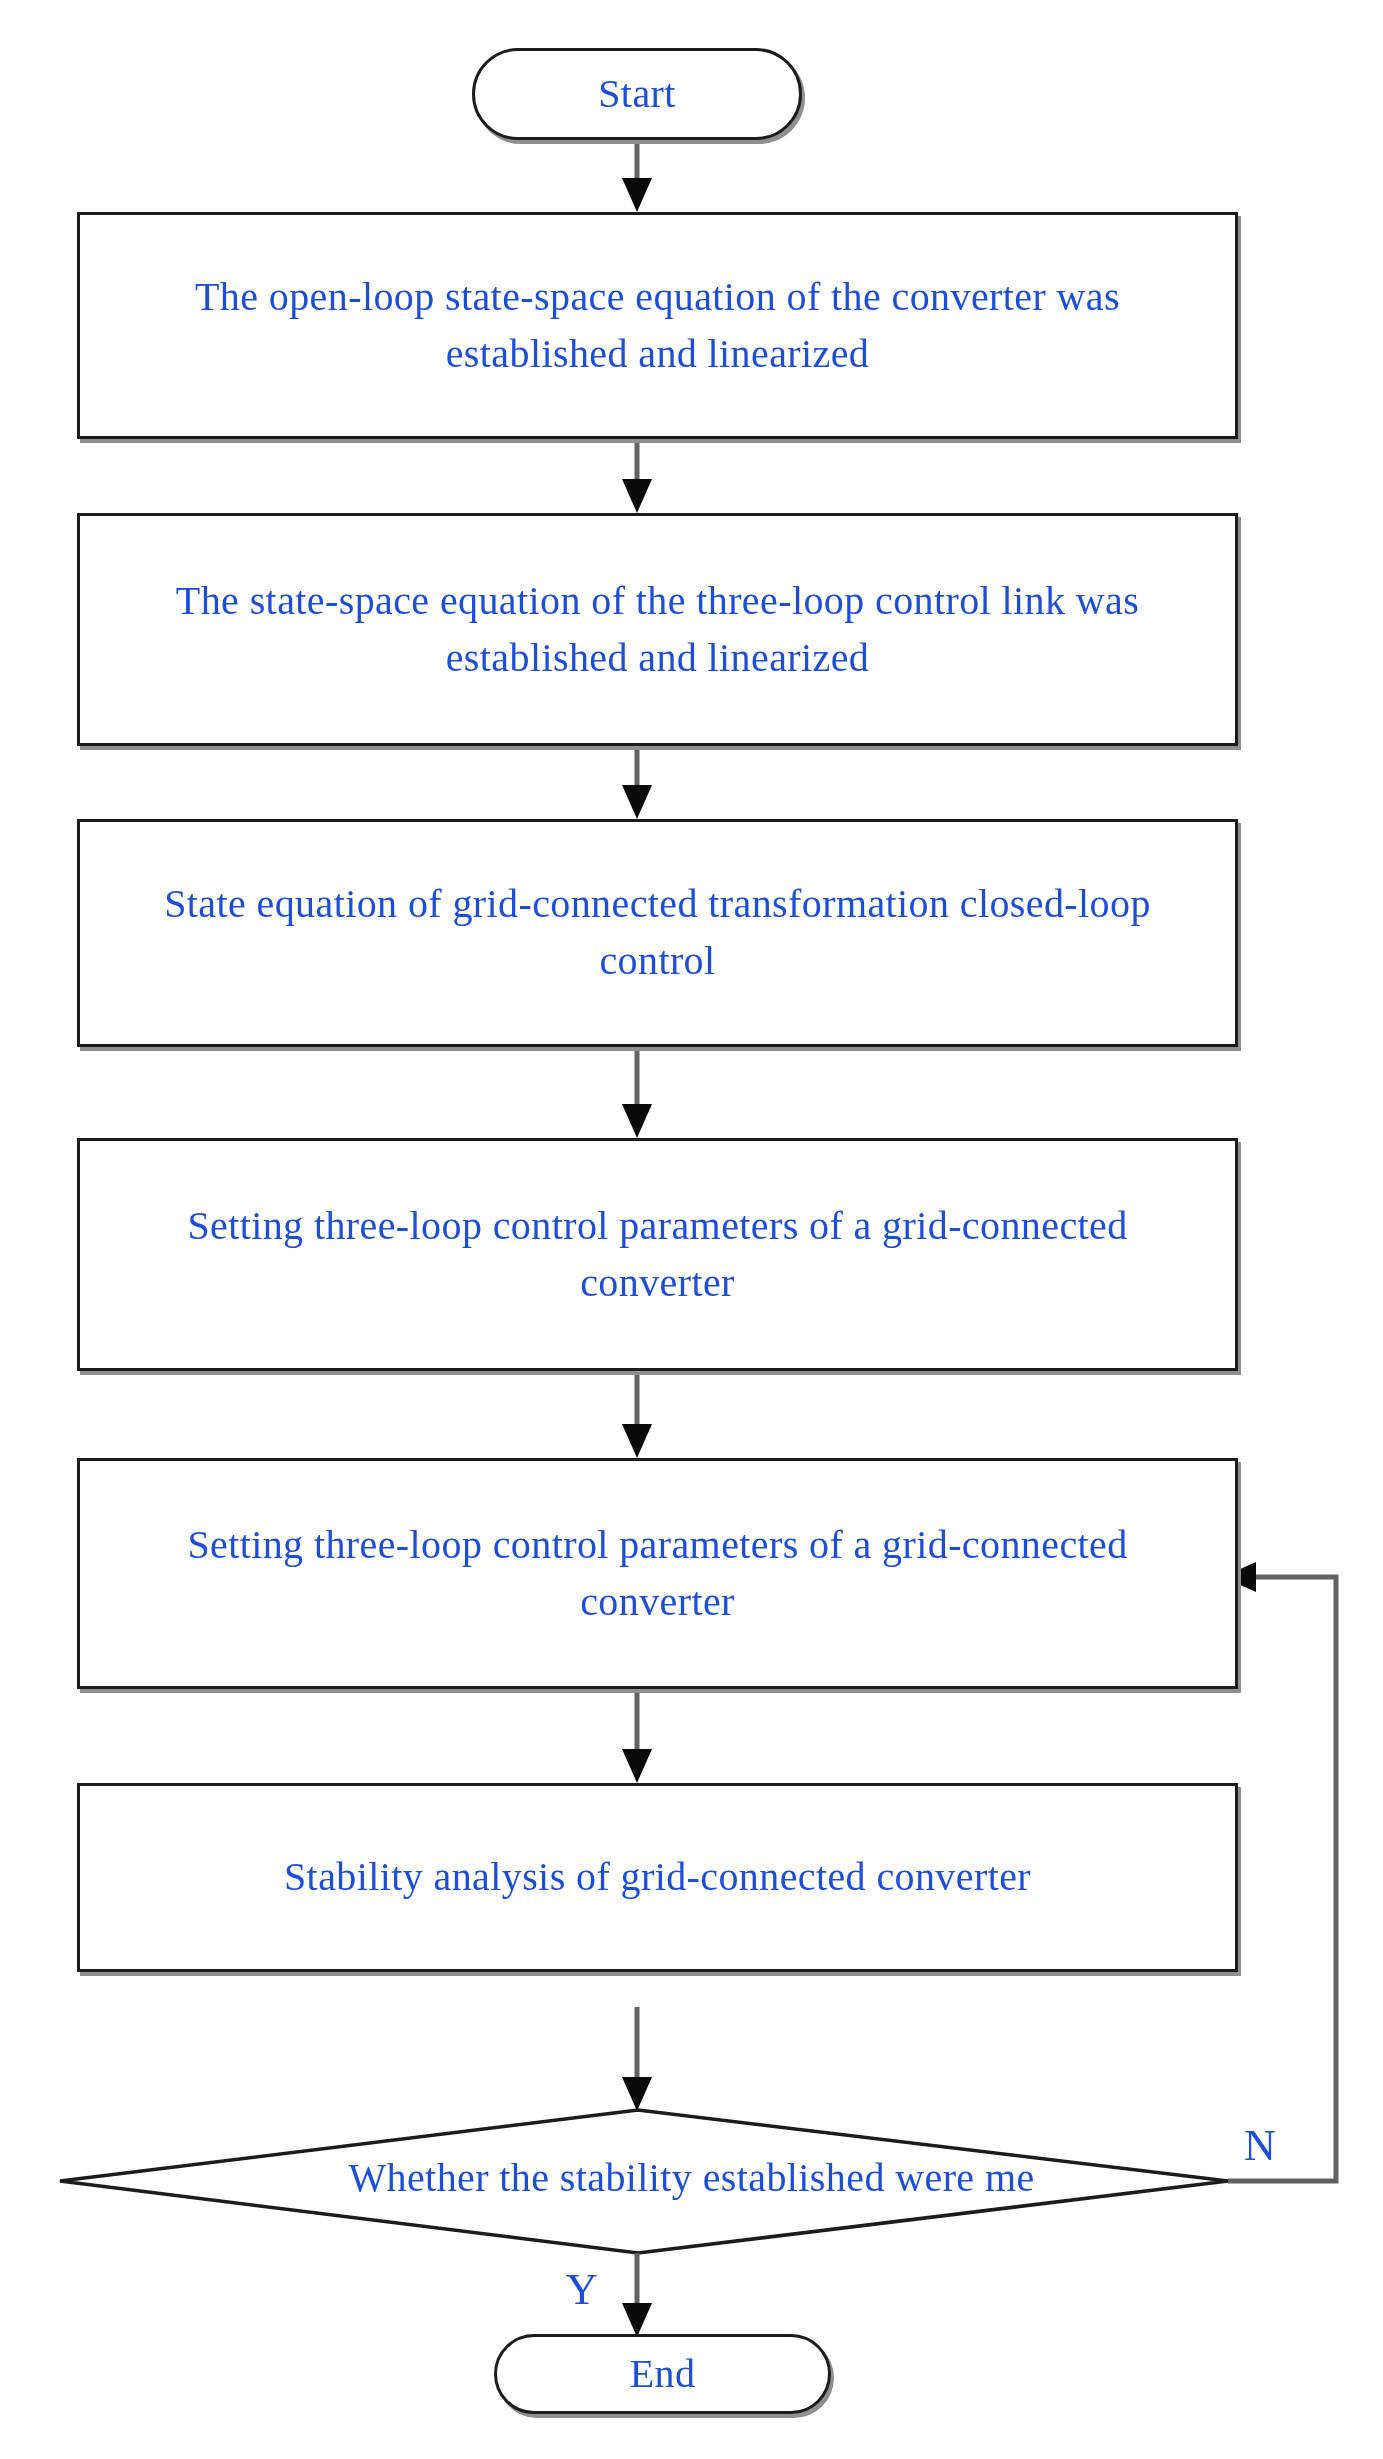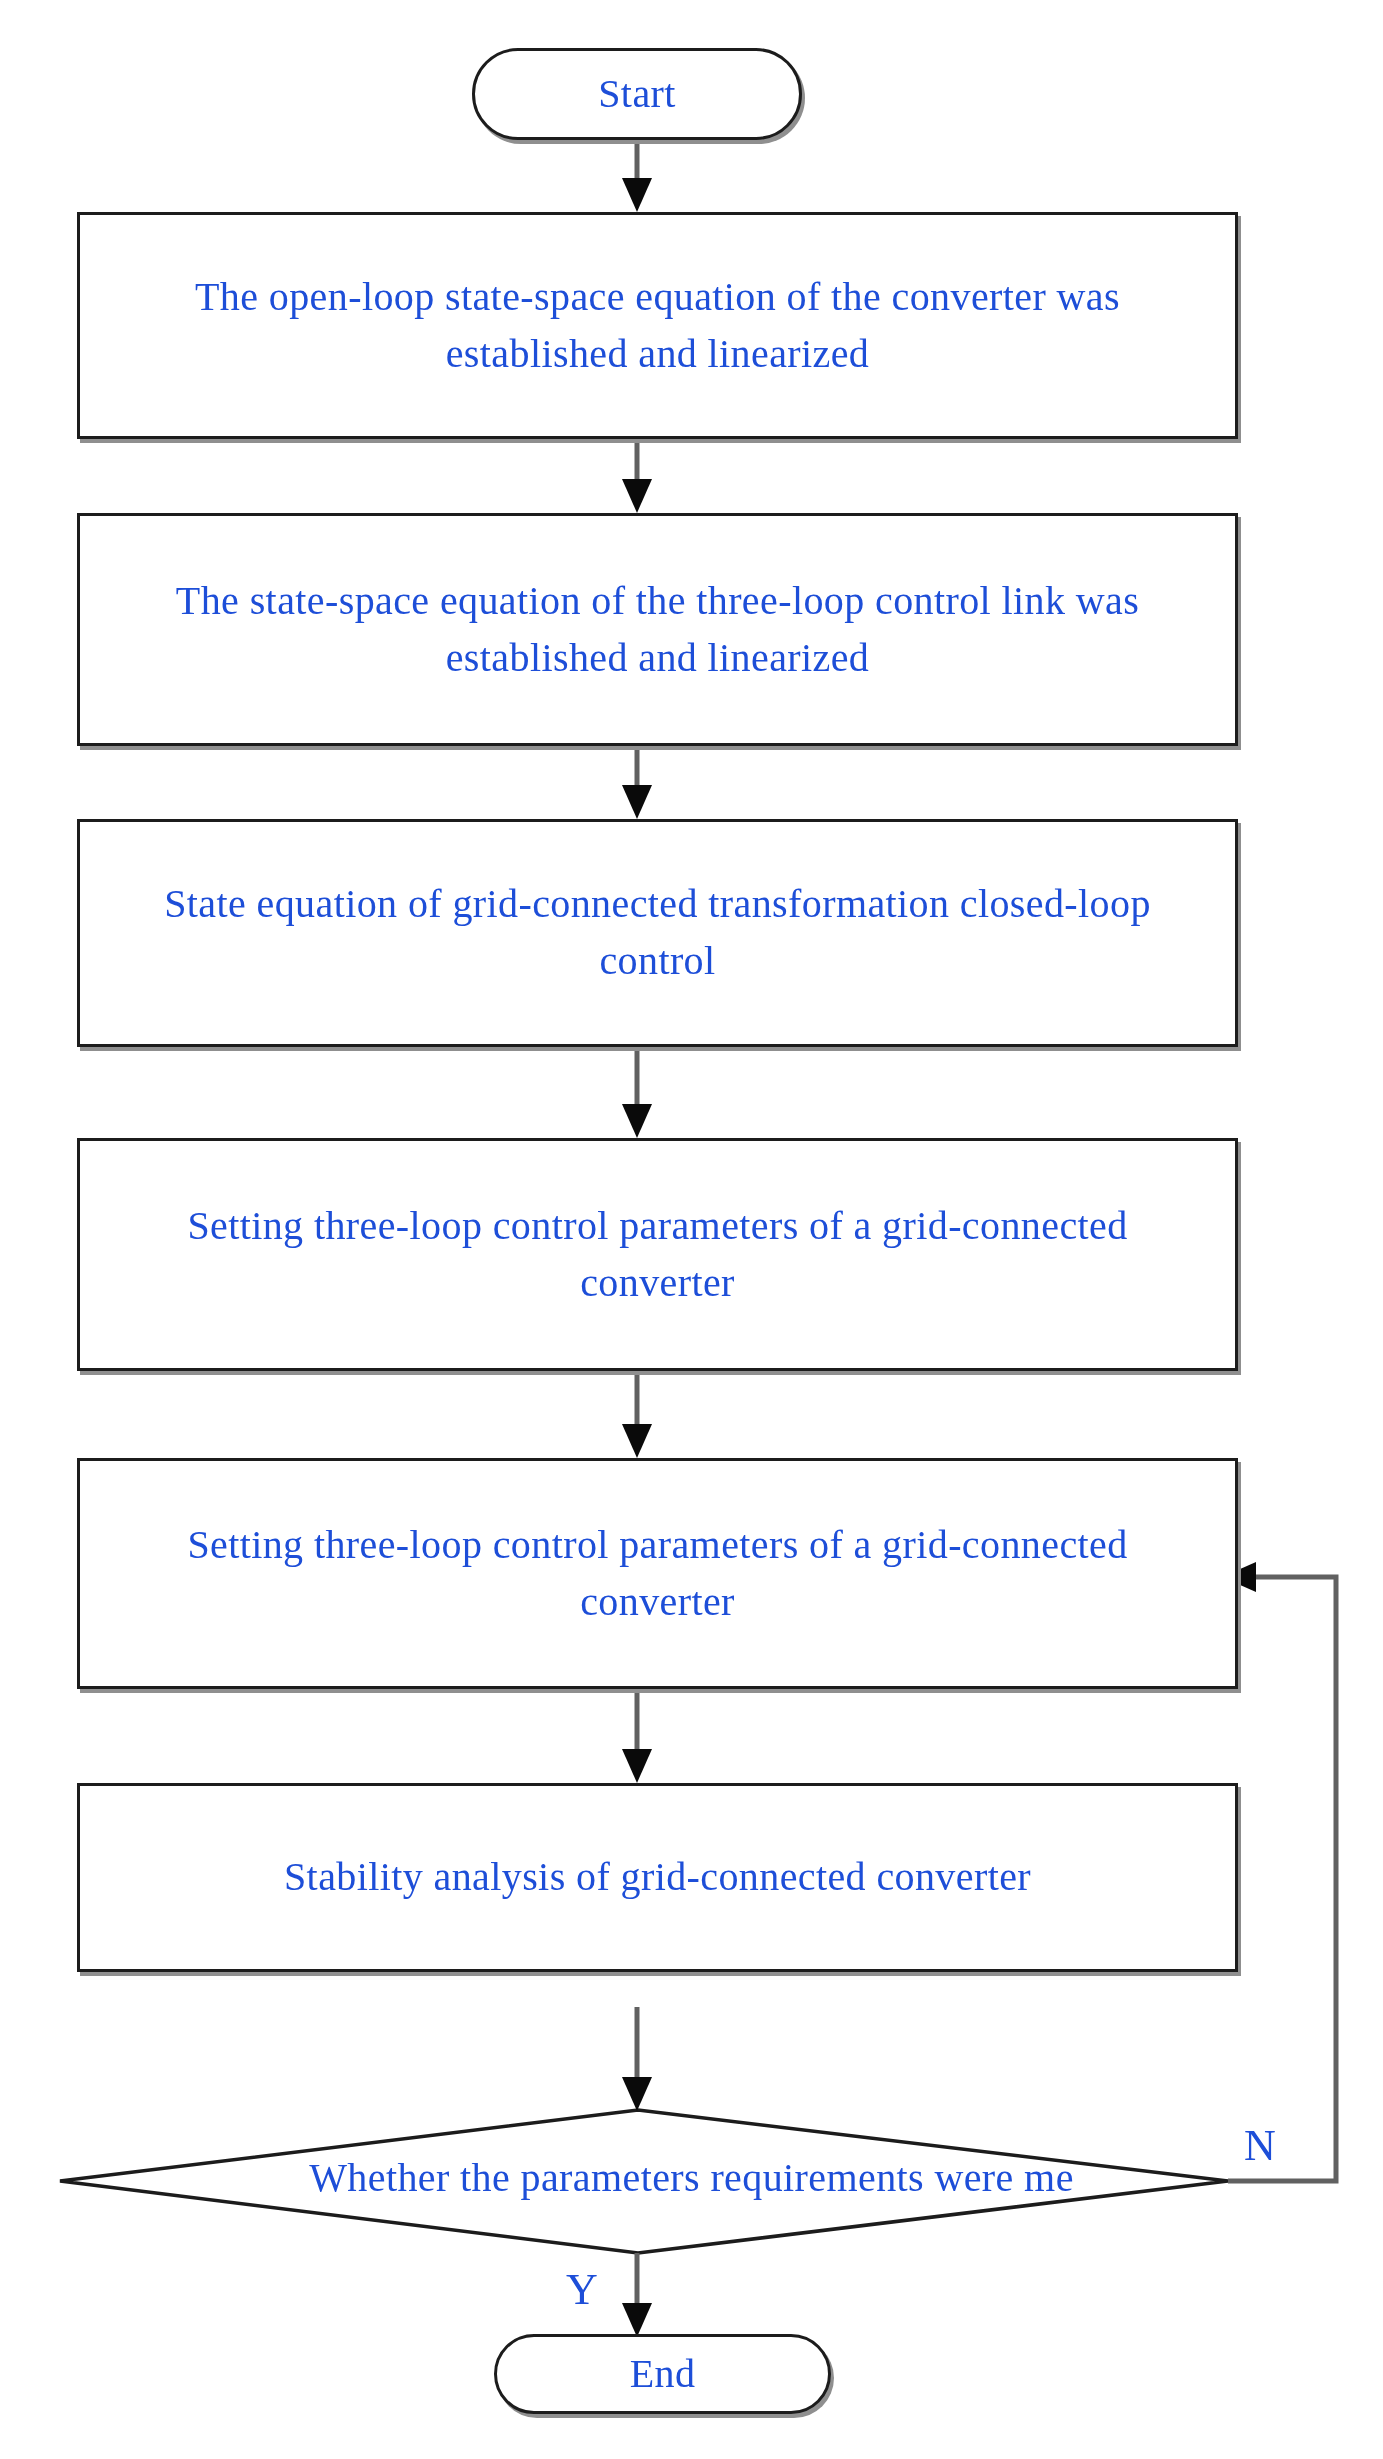--- a/index.html
+++ b/index.html
@@ -115,21 +115,21 @@
   </div>
 
   <div class="node process" style="top:1458px; height:231px;">
     <div class="inner">Setting three-loop control parameters of a grid-connected converter</div>
   </div>
 
   <div class="node process" style="top:1783px; height:189px;">
     <div class="inner">Stability analysis of grid-connected converter</div>
   </div>
 
-  <div class="decision-label" style="top:2154px;">Whether the parameters requirements were me</div>
+  <div class="decision-label" style="top:2154px;">Whether the stability established were me</div>
 
   <div class="free-label" style="left:1244px; top:2124px;">N</div>
   <div class="free-label" style="left:566px; top:2268px;">Y</div>
 
   <div class="node terminator" style="left:494px; top:2334px; width:337px; height:80px;justify-content:center;">
     <span>End</span>
   </div>
 
 </div>
 

